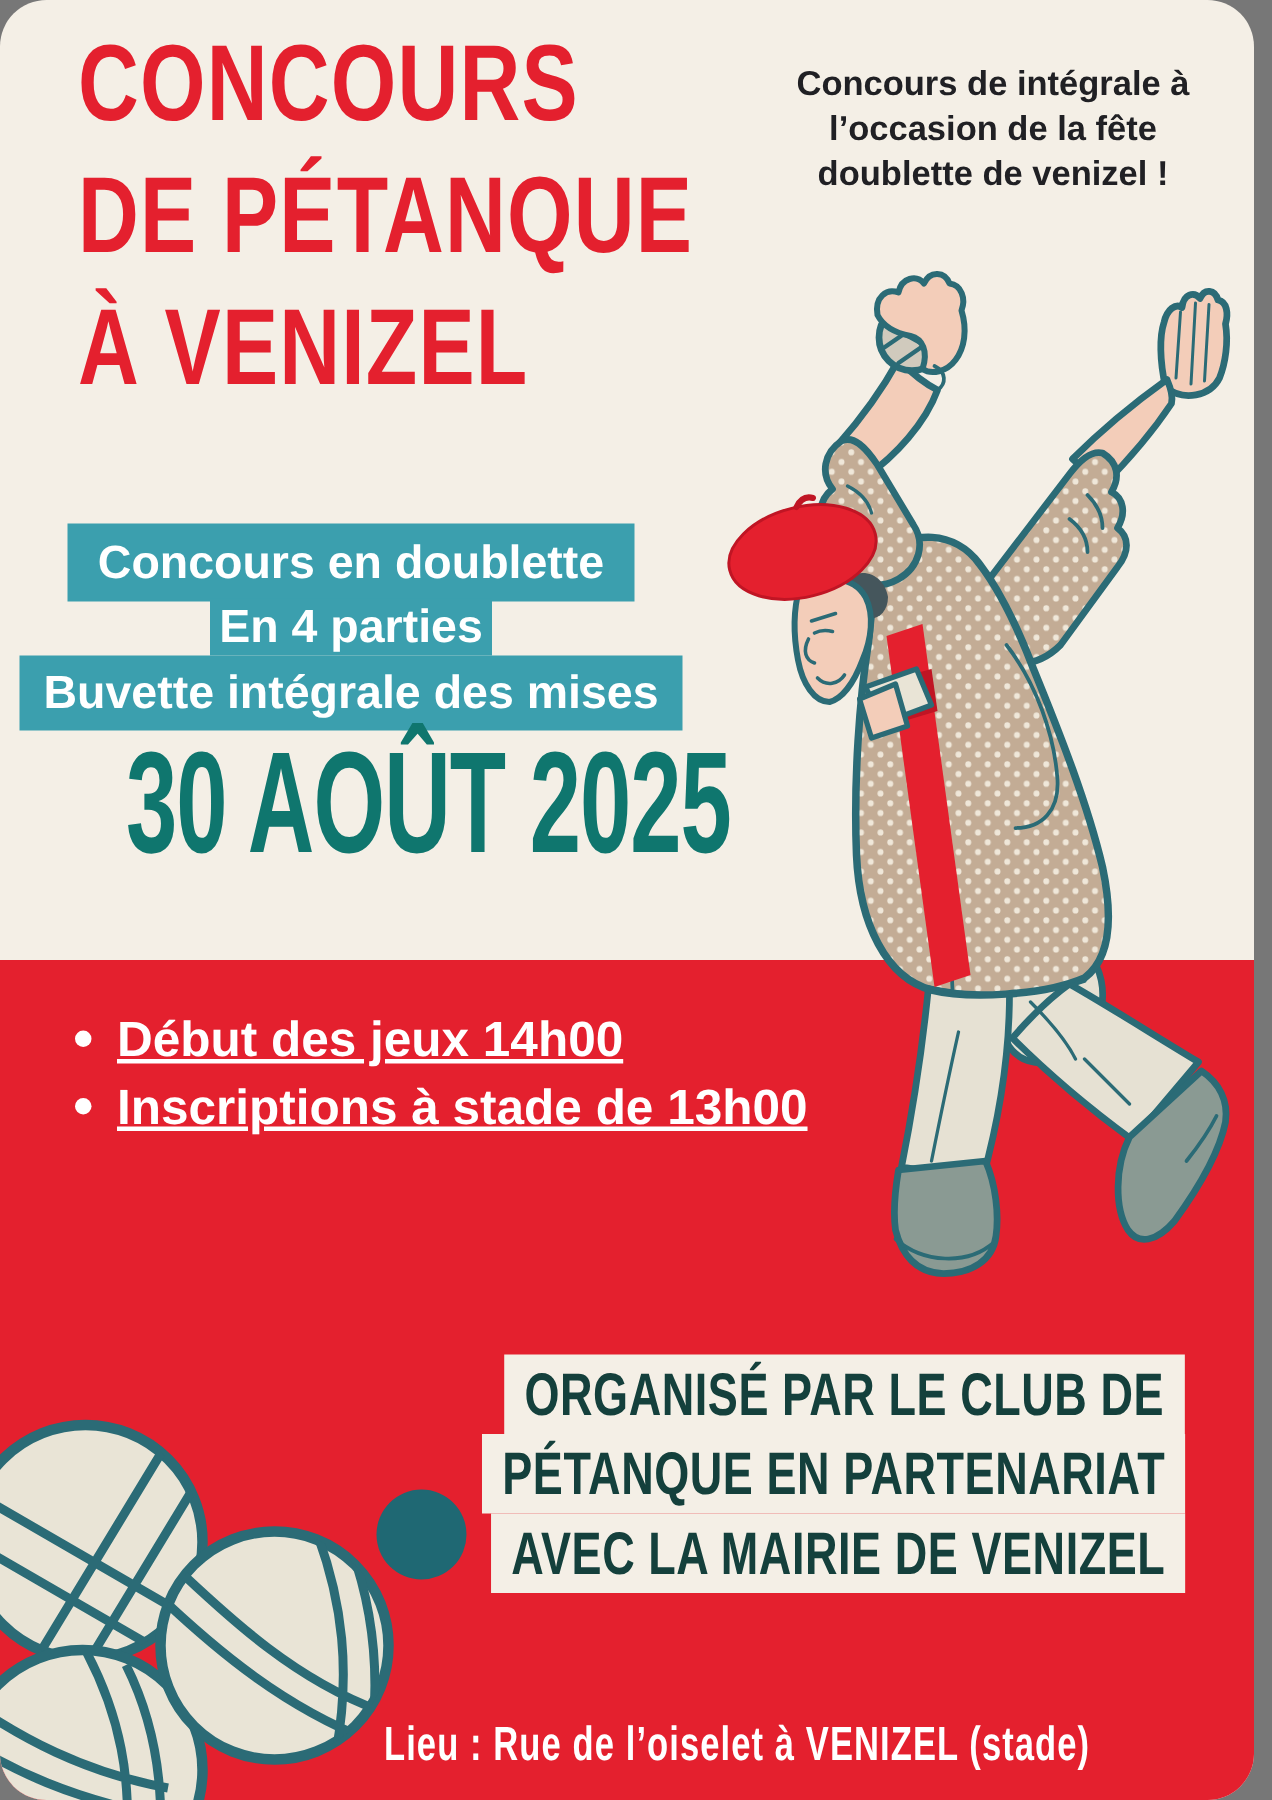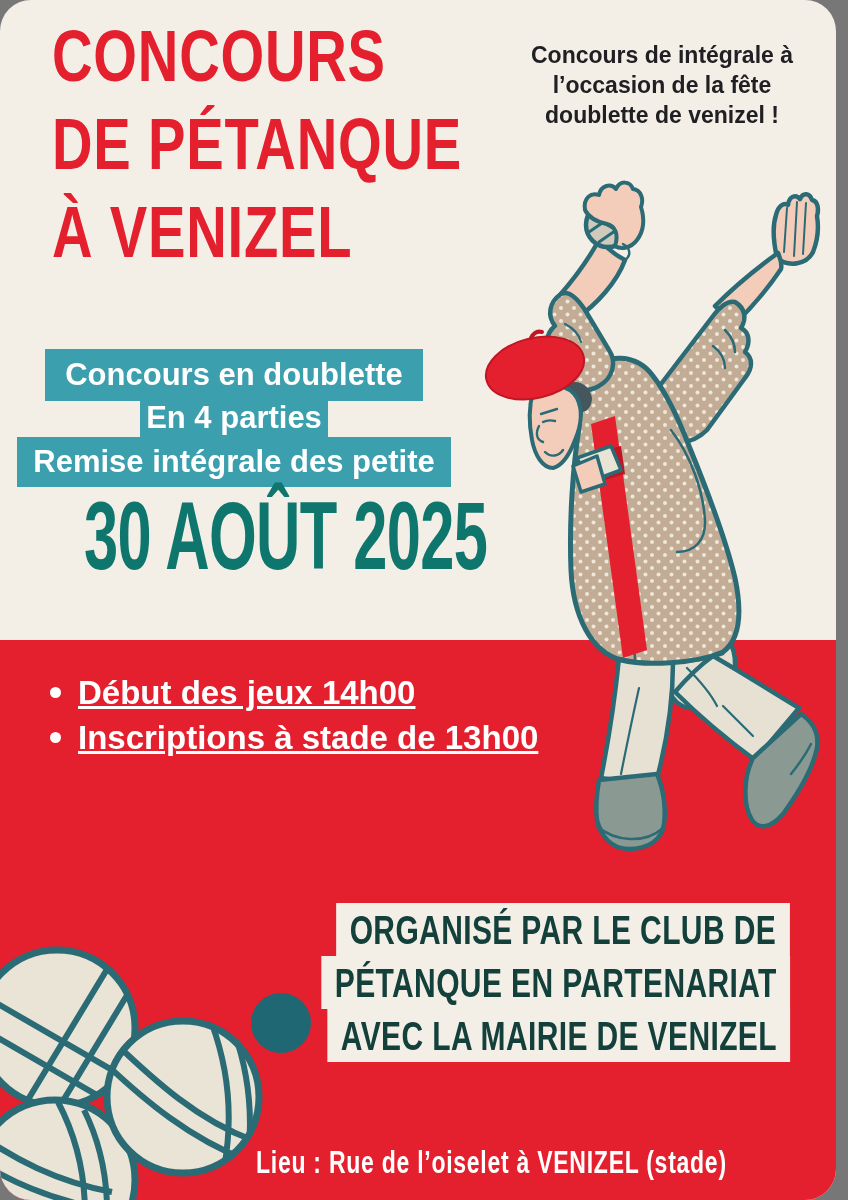--- a/index.html
+++ b/index.html
@@ -166,21 +166,21 @@
 
   <div class="subtitle">
     <div>Concours de intégrale à</div>
     <div>l’occasion de la fête</div>
     <div>doublette de venizel !</div>
   </div>
 
   <div class="banners">
     <div class="banner-line"><span class="banner b1">Concours en doublette</span></div>
     <div class="banner-line"><span class="banner b2">En 4 parties</span></div>
-    <div class="banner-line"><span class="banner b3">Remise intégrale des petite</span></div>
+    <div class="banner-line"><span class="banner b3">Buvette intégrale des mises</span></div>
   </div>
 
   <div class="date">
     <span class="cond">30 AOÛT 2025</span>
   </div>
 
   <div class="bullets">
     <div class="bullet-item">
       <span class="bullet-dot"></span>
       <span class="bullet-text">Début des jeux 14h00</span>

